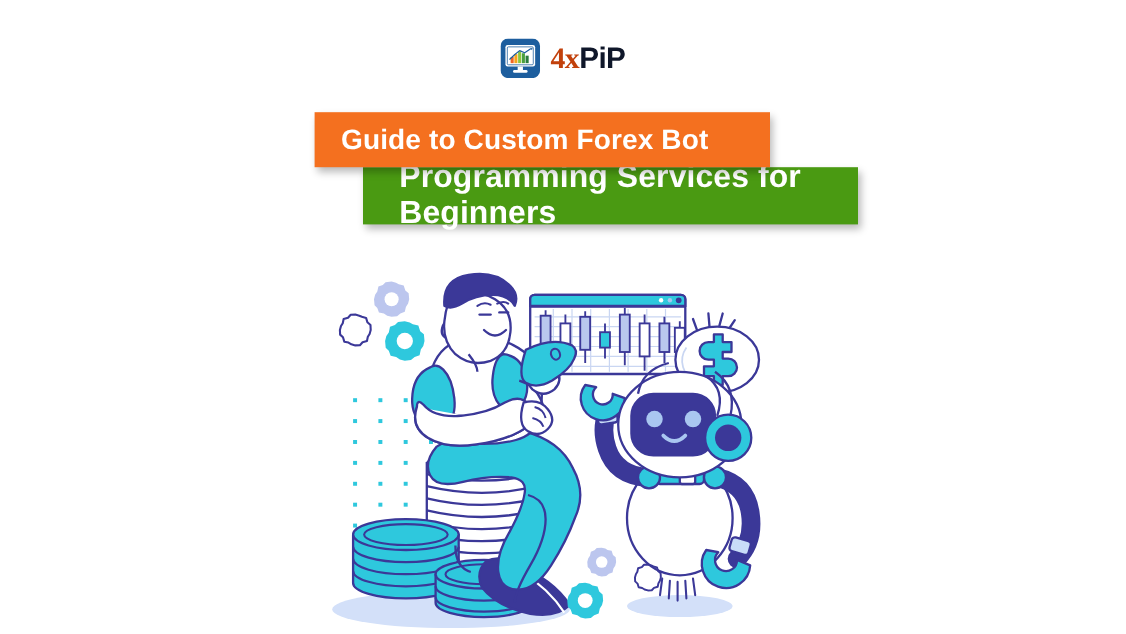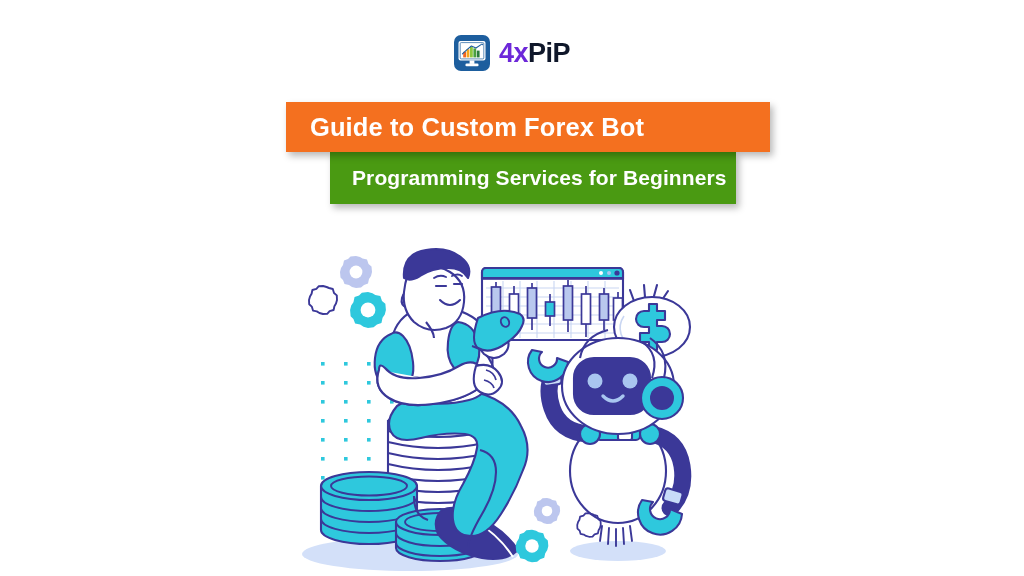--- a/index.html
+++ b/index.html
@@ -39,53 +39,53 @@
     height: 36px;
     display: block;
   }
   #logo-word {
     font-size: 27px;
     font-weight: bold;
     letter-spacing: -0.5px;
     line-height: 1;
     white-space: nowrap;
   }
-  #logo-word .w1 { color: #6d28d9; }
+  #logo-word .w1 { color: #c2410c; font-family: Liberation Serif, serif; }
   #logo-word .w2 { color: #0f172a; }
 
   
   .banner {
     position: absolute;
     display: flex;
     align-items: center;
     color: #ffffff;
     font-weight: bold;
     box-shadow: 3px 4px 7px rgba(0,0,0,0.28);
   }
   #banner-line1 {
     left: 286px;
     top: 102px;
-    width: 484px;
+    width: 414px;
     height: 50px;
     background: #f4701f;
     padding-left: 24px;
     box-sizing: border-box;
     font-size: 25.5px;
     letter-spacing: 0.1px;
     z-index: 3;
   }
   #banner-line2 {
     left: 330px;
     top: 152px;
-    width: 406px;
+    width: 450px;
     height: 52px;
     background: #4a9a12;
-    padding-left: 22px;
+    padding-left: 33px;
     box-sizing: border-box;
-    font-size: 21px;
+    font-size: 29px;
     letter-spacing: 0.1px;
     z-index: 2;
   }
 
   
   #illustration {
     position: absolute;
     left: 300px;
     top: 238px;
     width: 420px;

